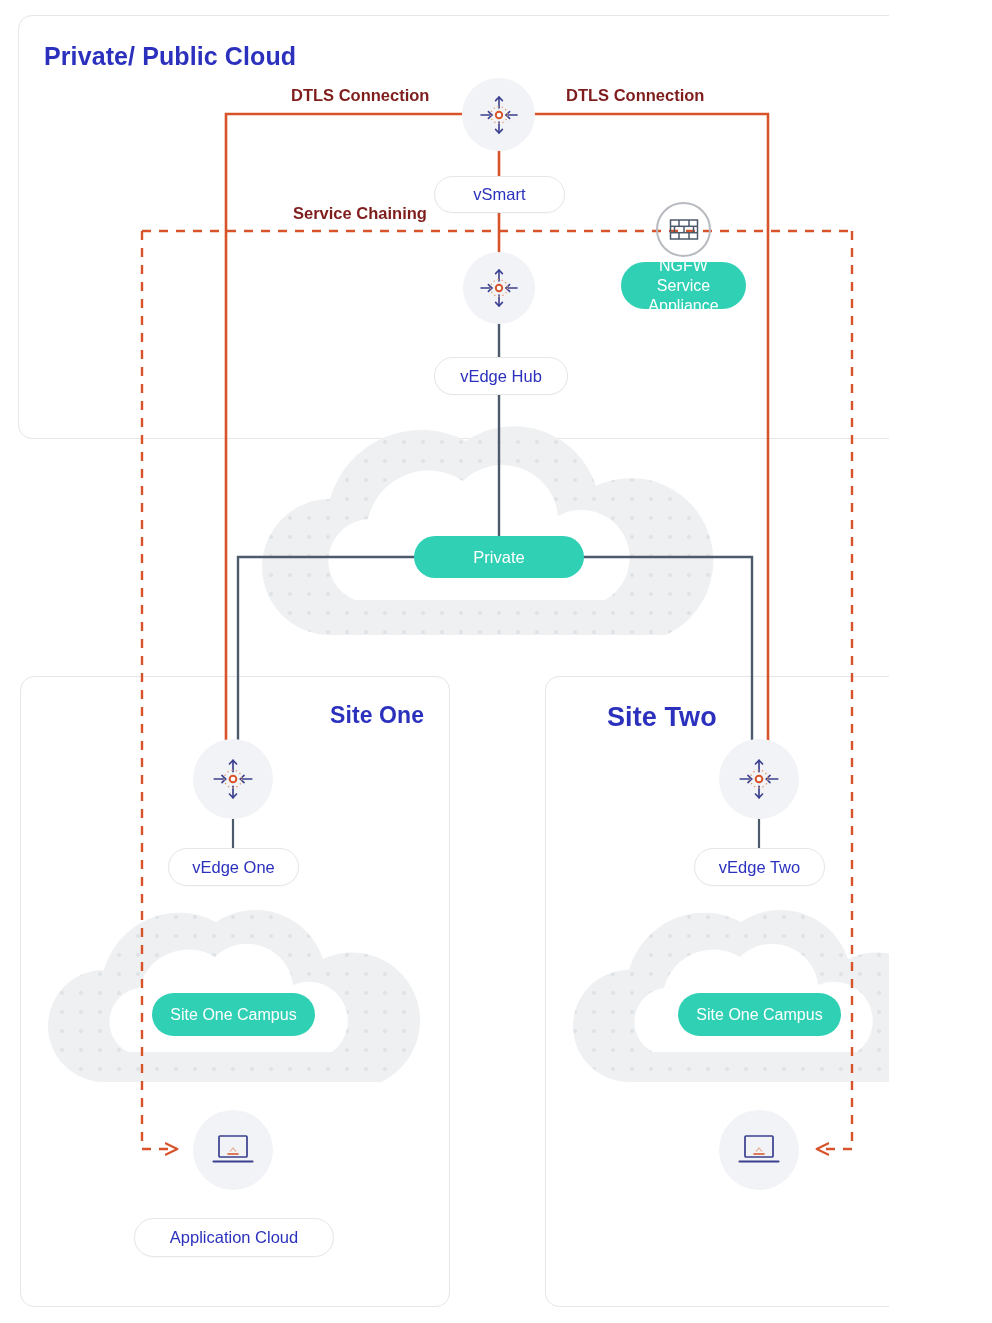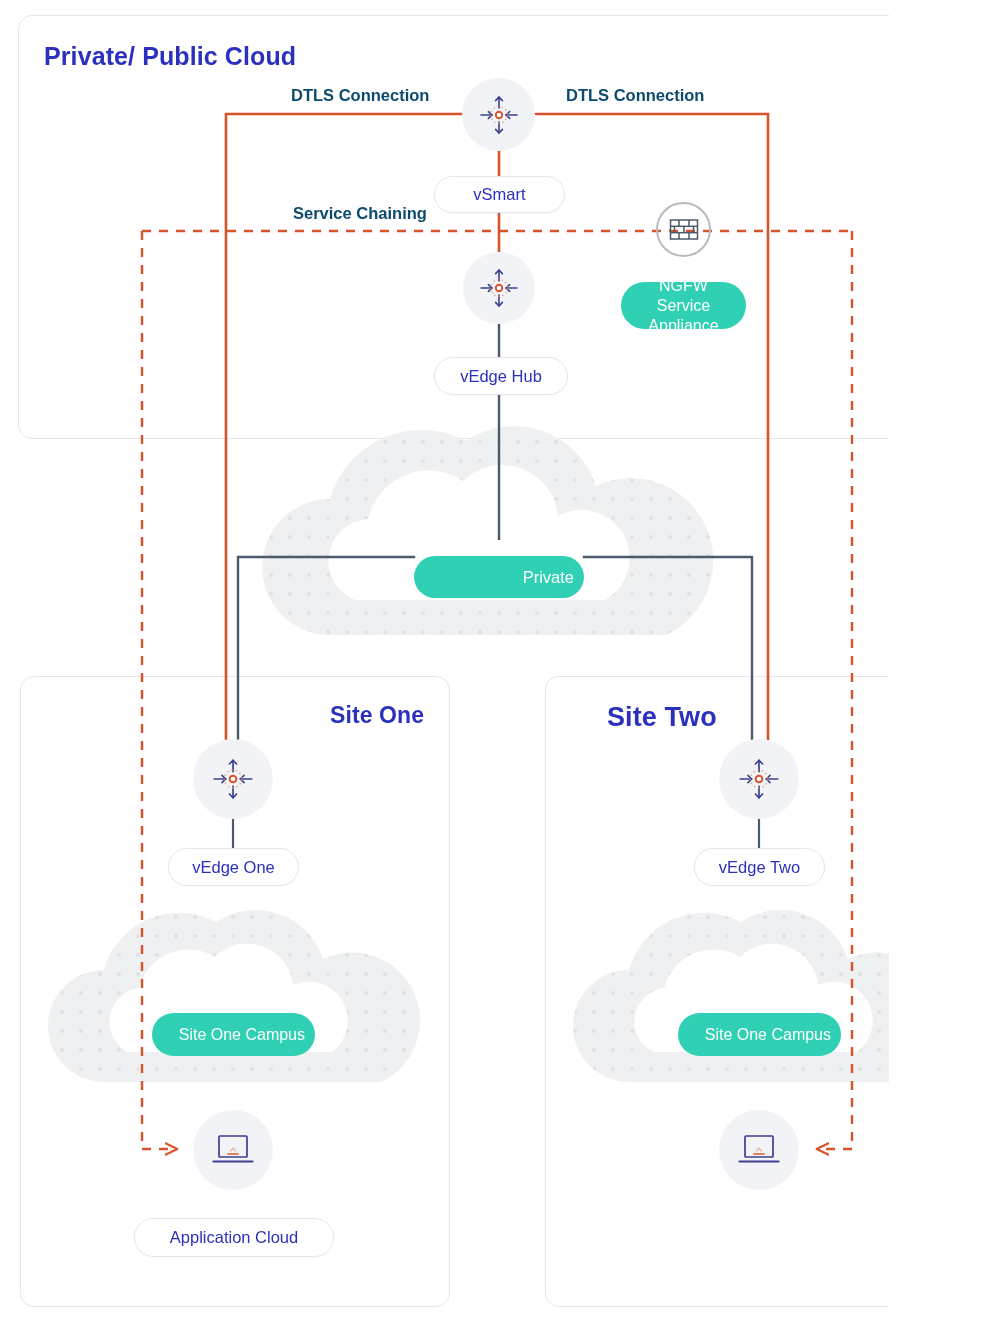--- a/index.html
+++ b/index.html
@@ -61,45 +61,44 @@
   
   .tealpill {
     position: absolute;
     background: #30d0b5;
     border-radius: 24px;
     color: #ffffff;
     font-size: 16px;
     font-weight: normal;
     display: flex;
     align-items: center;
-    justify-content: flex-end;
+    justify-content: center;
     text-align: center;
     box-sizing: border-box;
     line-height: 1.25;
     padding: 0 10px;
-    margin-top: 20px;
   }
   
   .chip {
     position: absolute;
     background: #f2f3f6;
     border-radius: 50%;
     display: flex;
     align-items: center;
     justify-content: center;
     box-sizing: border-box;
   }
   .chip.ring {
     background: transparent;
     border: 2.5px solid #b7babf;
   }
   
   .wirelabel {
     position: absolute;
-    color: #0c4a6e;
+    color: #7f1d1d;
     font-size: 16.5px;
     font-weight: bold;
     white-space: nowrap;
   }
   .cloudart {
     position: absolute;
     pointer-events: none;
   }
 </style>
 </head>

